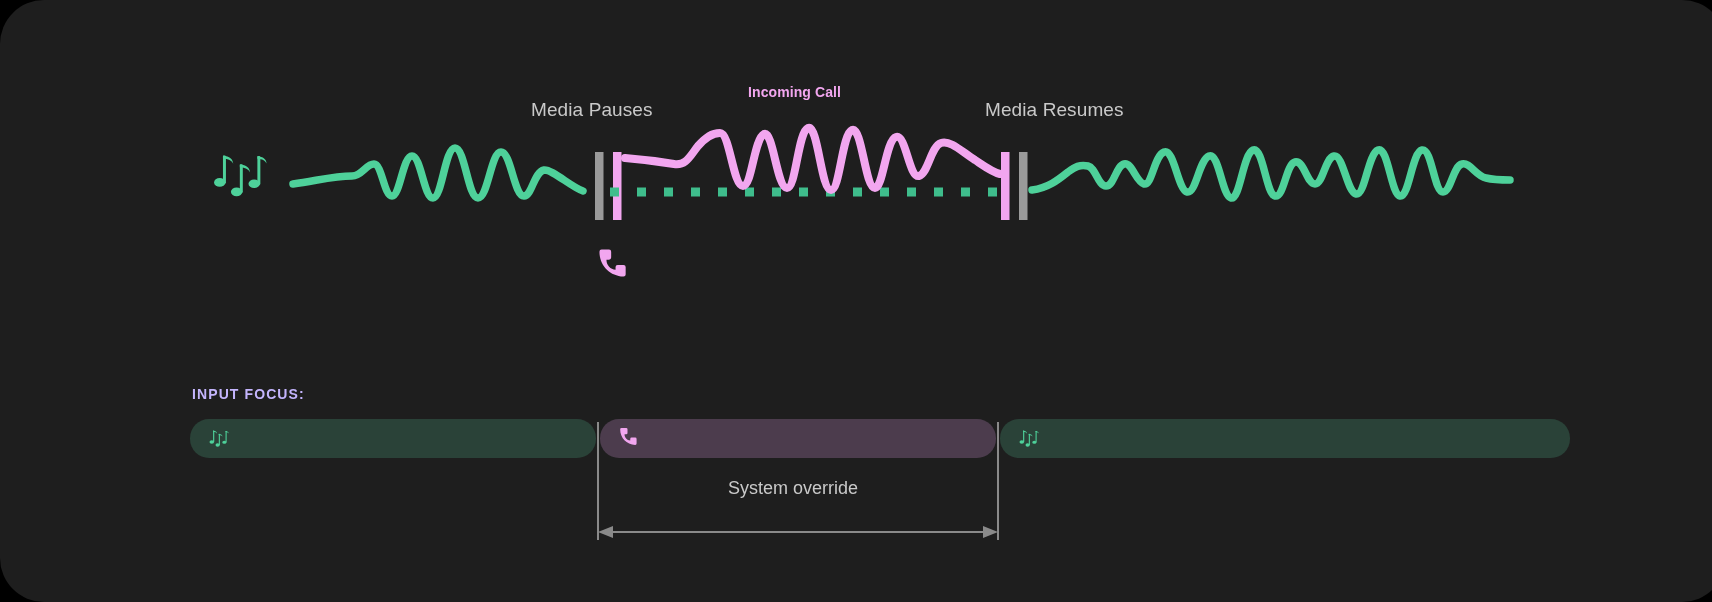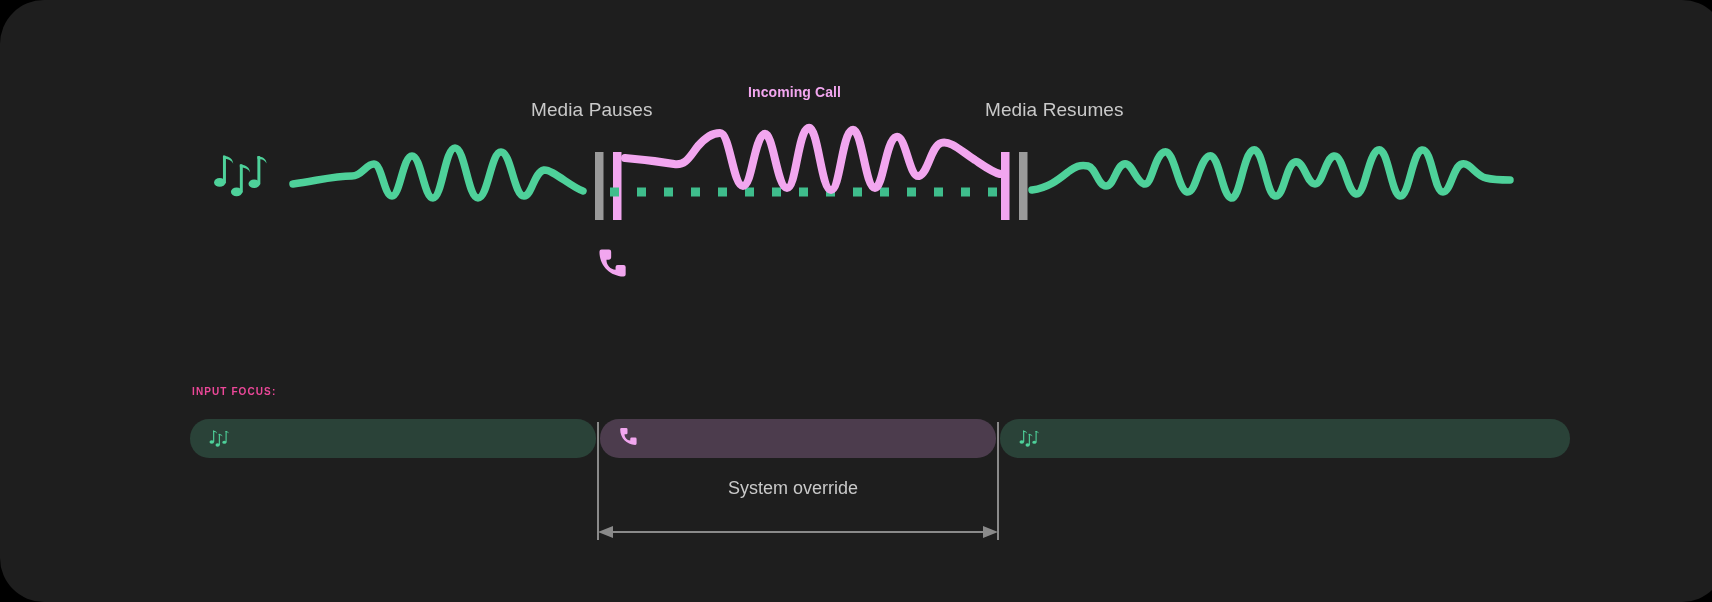--- a/index.html
+++ b/index.html
@@ -50,24 +50,24 @@
   
   #focus-section {
     position: absolute;
     left: 0; top: 330px;
     width: 1712px;
     height: 272px;
   }
   #focus-title {
     position: absolute;
     left: 192px; top: 56px;
-    font-size: 10px;
+    font-size: 14px;
     font-weight: 700;
     letter-spacing: 1.1px;
-    color: #ec4899;
+    color: #c4b5fd;
   }
   .focus-bar {
     position: absolute;
     height: 39px;
     top: 89px;
     border-radius: 19px;
     display: flex;
     align-items: center;
   }
   .focus-bar .bar-icon {

